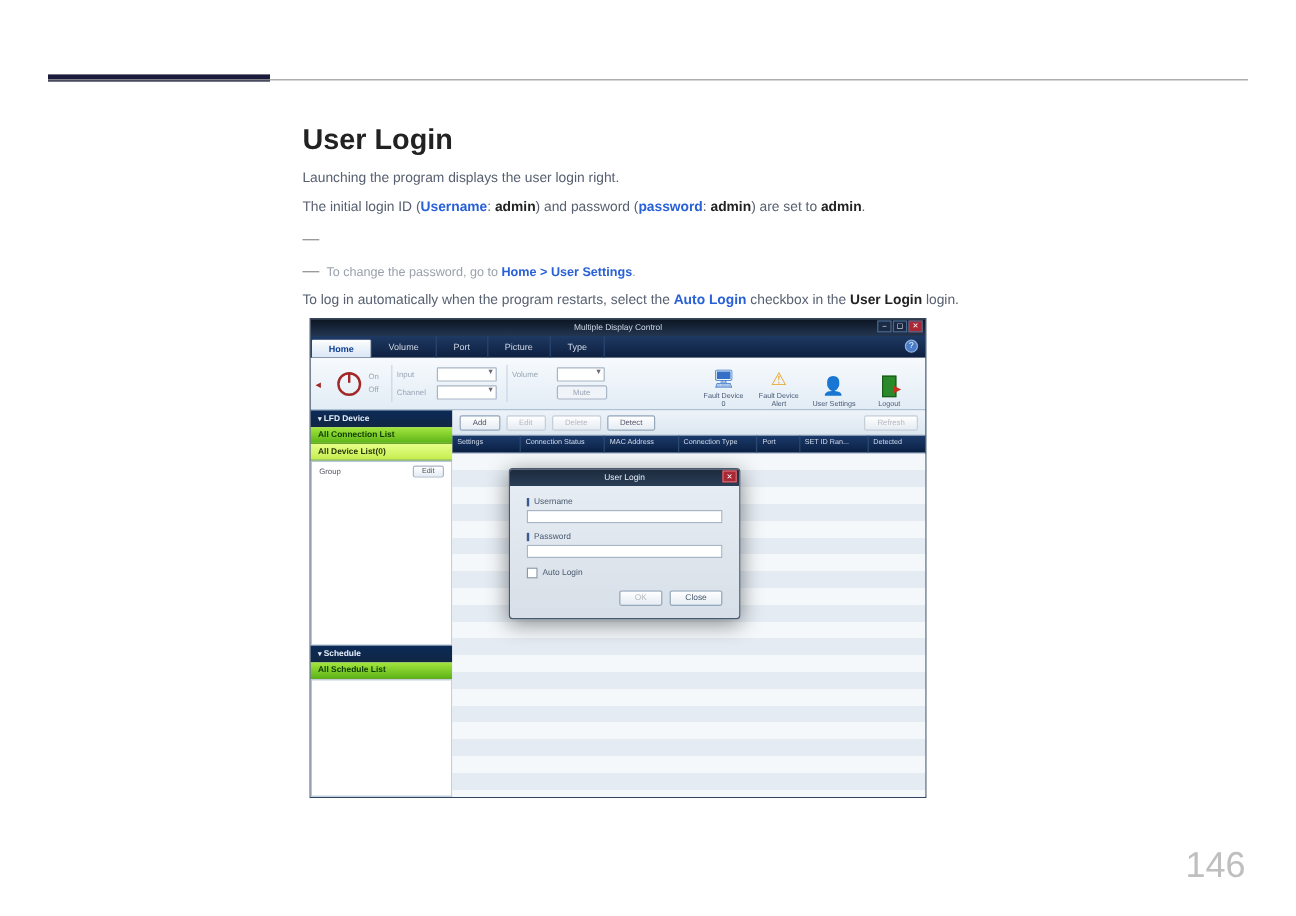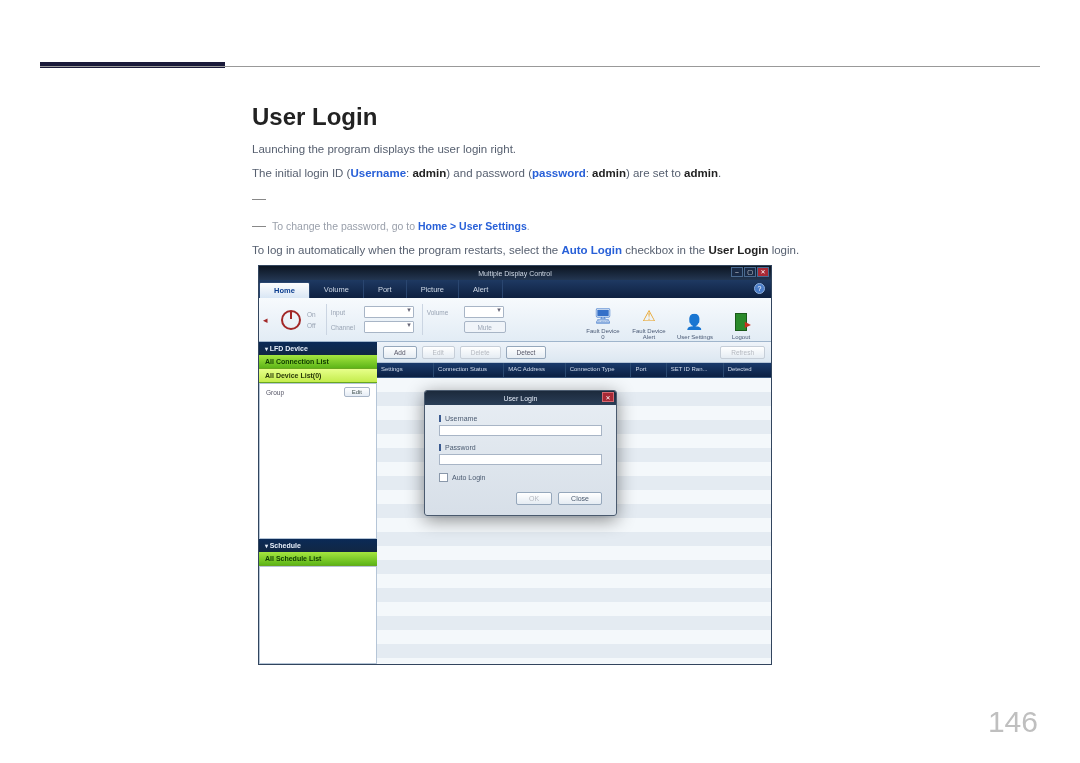--- a/index.html
+++ b/index.html
@@ -475,21 +475,21 @@
       <div class="win-btn">▢</div>
       <div class="win-btn close">✕</div>
     </div>
   </div>
 
   <div class="menu-bar">
     <div class="tab active">Home</div>
     <div class="tab">Volume</div>
     <div class="tab">Port</div>
     <div class="tab">Picture</div>
-    <div class="tab">Alert</div>
+    <div class="tab">Type</div>
     <div class="help-icon">?</div>
   </div>
 
   <div class="toolbar">
     <div style="width:8px;font-size:9px;color:#a22727;">◂</div>
     <div class="power-box">
       <div style="display:flex;flex-direction:column;align-items:center;gap:1px;">
         <div class="power-icon"></div>
       </div>
       <div style="display:flex;flex-direction:column;gap:4px;">

